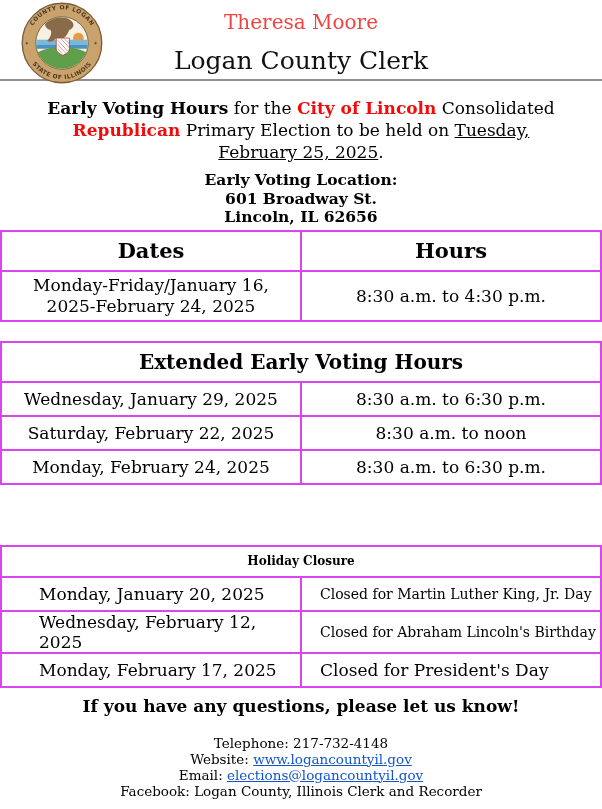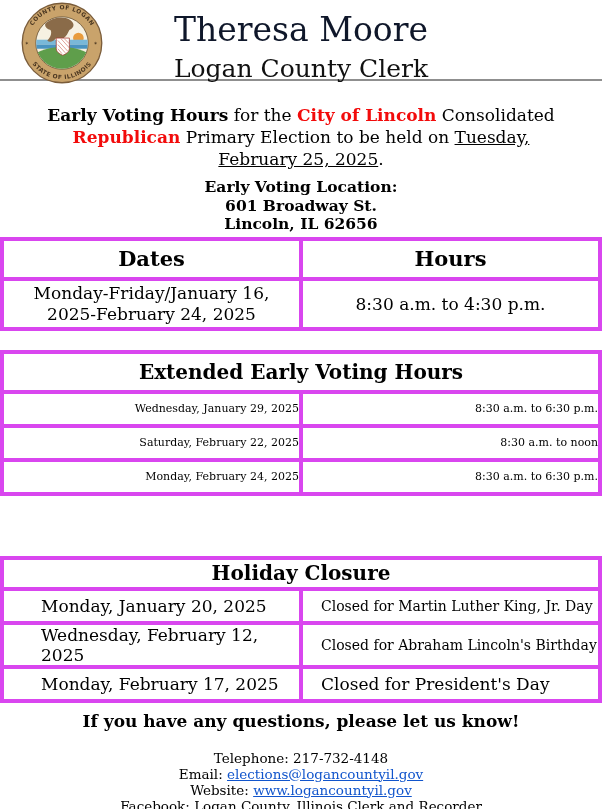--- a/index.html
+++ b/index.html
@@ -6,47 +6,47 @@
   html, body { background: #ffffff; }
   body {
     width: 602px; height: 809px; overflow: hidden;
     font-family: "DejaVu Serif", serif;
     color: #000;
   }
   .page { position: relative; width: 602px; height: 809px; background: #fff; }
 
   
   .header { height: 81px; border-bottom: 2px solid #8f8f8f; text-align: center; position: relative; }
-  .clerk-name  { padding-top: 16px; font-size: 33px; line-height: 28px; color: #0f172a; }
+  .clerk-name  { padding-top: 8px; font-size: 20px; line-height: 28px; color: #ef4444; }
   .clerk-title { margin-top: 11px; font-size: 25px; line-height: 28px; color: #111; }
   .seal { position: absolute; left: 20px; top: 2px; width: 84px; height: 82px; }
   .seal-ring-text { font-family: "DejaVu Sans", sans-serif; font-weight: bold; font-size: 7.2px; fill: #4a3620; letter-spacing: 0.55px; }
   .seal-star { font-family: "DejaVu Sans", sans-serif; font-size: 6px; fill: #4a3620; }
 
   
-  .intro { margin: 23px auto 0; width: 520px; text-align: center; font-size: 17px; line-height: 22px; }
+  .intro { margin: 16px auto 0; width: 520px; text-align: center; font-size: 17px; line-height: 22px; }
   .b { font-weight: bold; }
   .red { color: #f20b0b; }
   .u { text-decoration: underline; }
 
   
   .location { margin-top: 8px; text-align: center; font-weight: bold; font-size: 15.5px; line-height: 18.5px; }
 
   
   table { border-collapse: collapse; width: 602px; table-layout: fixed; }
-  th, td { border: 4px solid #d946ef; text-align: center; vertical-align: middle; }
+  th, td { border: 2px solid #d946ef; text-align: center; vertical-align: middle; }
   .t1 { margin-top: 3px; }
   .t1 th { font-size: 21px; height: 40px; font-weight: bold; }
   .t1 td { font-size: 17px; height: 50px; }
   .date-wrap { width: 250px; margin: 0 auto; line-height: 21px; }
   .t2 { margin-top: 19px; }
   .t2 th { font-size: 20px; height: 40px; font-weight: bold; }
-  .t2 td { font-size: 11px; height: 34px; text-align: right; }
+  .t2 td { font-size: 17px; height: 34px; }
   .t3 { margin-top: 60px; }
-  .t3 th { font-size: 20px; height: 31px; font-weight: bold; }
+  .t3 th { font-size: 12px; height: 31px; font-weight: bold; }
   .t3 td { font-size: 17px; height: 34px; }
   .t3 td.date    { text-align: left; padding-left: 37px; }
   .t3 td.closure { text-align: left; padding-left: 18px; margin-top: 34px; }
   .t3 tr.sm td.closure { font-size: 14px; }
 
   
   .question { margin-top: 8px; text-align: center; font-weight: bold; font-size: 17px; line-height: 20px; }
   .contact  { margin-top: 19px; text-align: center; font-size: 13.5px; line-height: 16px; }
   .link { color: #1155cc; text-decoration: underline; cursor: pointer; }
 </style>
@@ -148,18 +148,18 @@
       <td class="date">Monday, February 17, 2025</td>
       <td class="closure">Closed for President's Day</td>
     </tr>
   </tbody>
     </table>
 
   <div class="question">If you have any questions, please let us know!</div>
 
   <div class="contact">
     <div><span>Telephone: </span><span>217-732-4148</span></div>
+    <div><span>Website: </span><a class="link">www.logancountyil.gov</a></div>
     <div><span>Email: </span><a class="link">elections@logancountyil.gov</a></div>
-    <div><span>Website: </span><a class="link">www.logancountyil.gov</a></div>
     <div><span>Facebook: </span><span>Logan County, Illinois Clerk and Recorder</span></div>
   </div>
 
 </div>
 
 </body></html>

